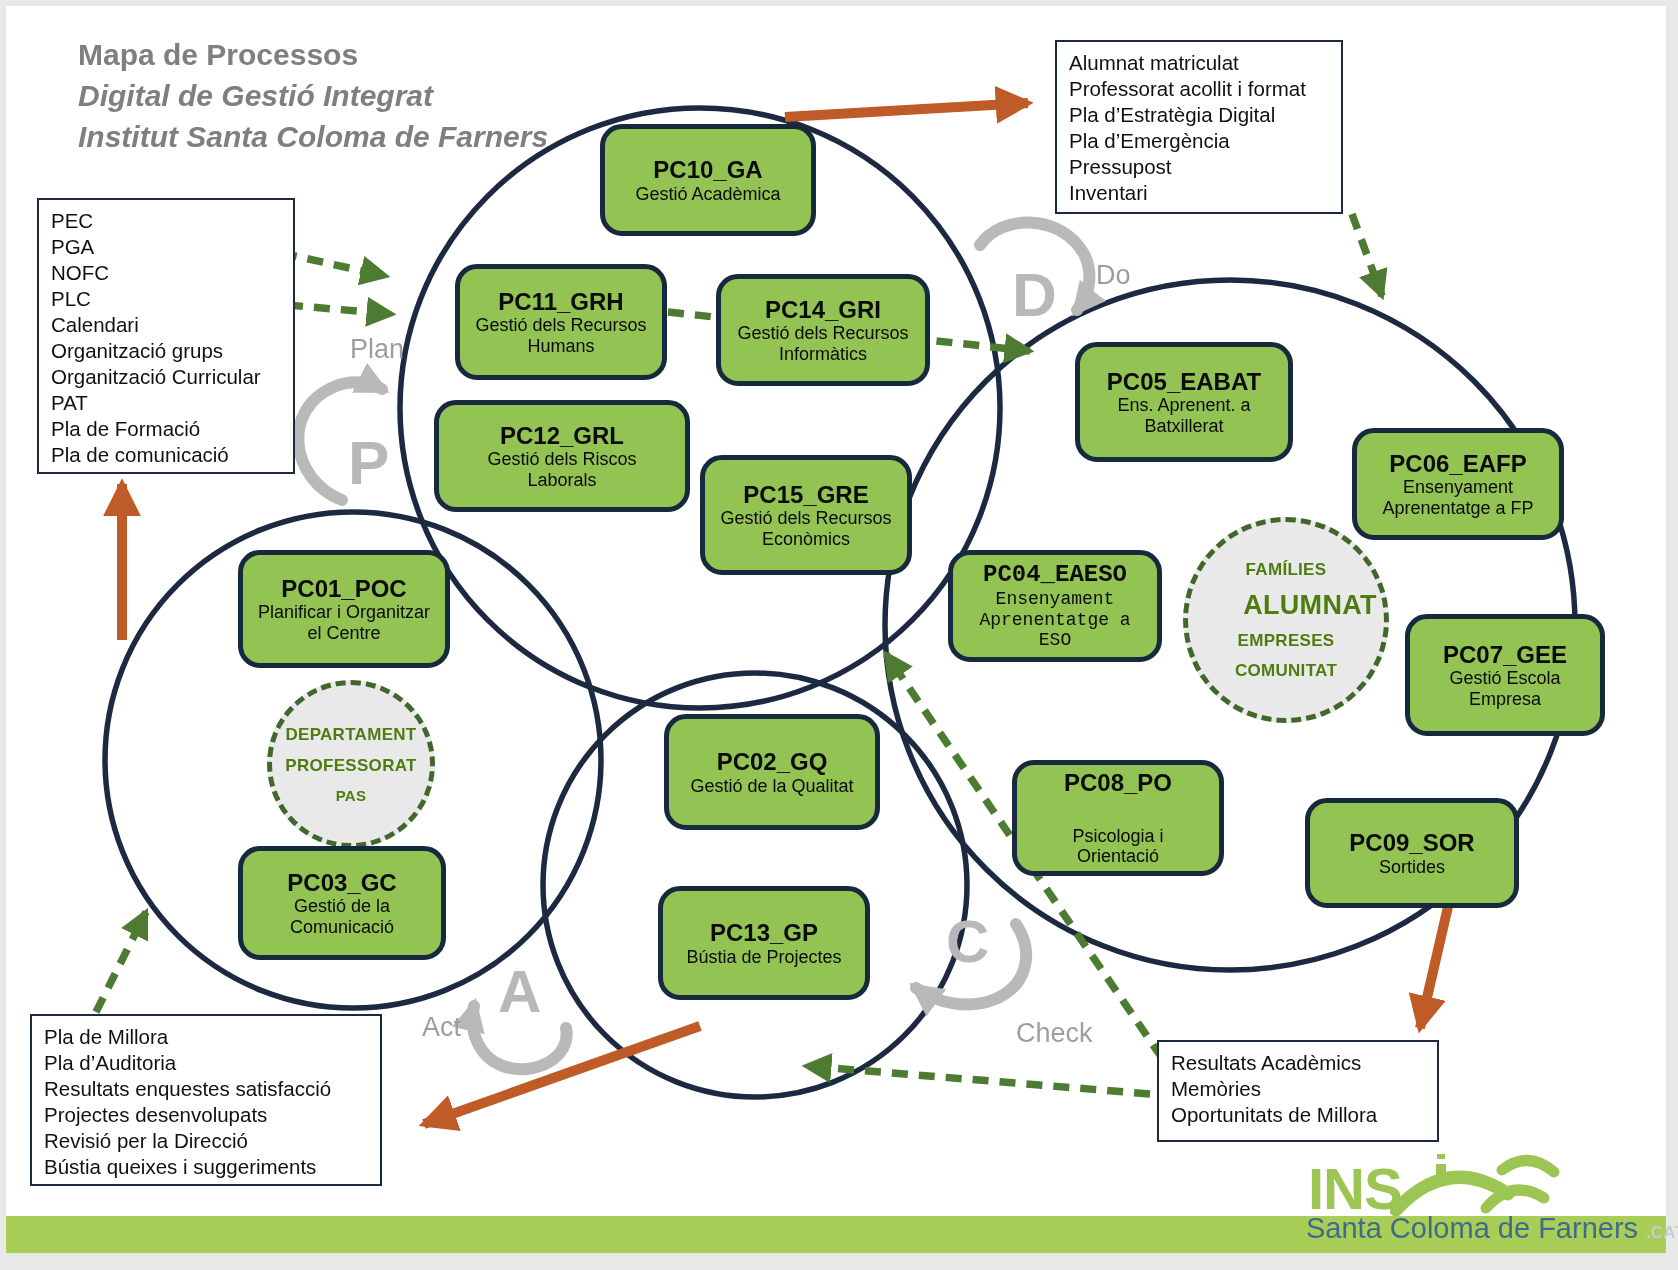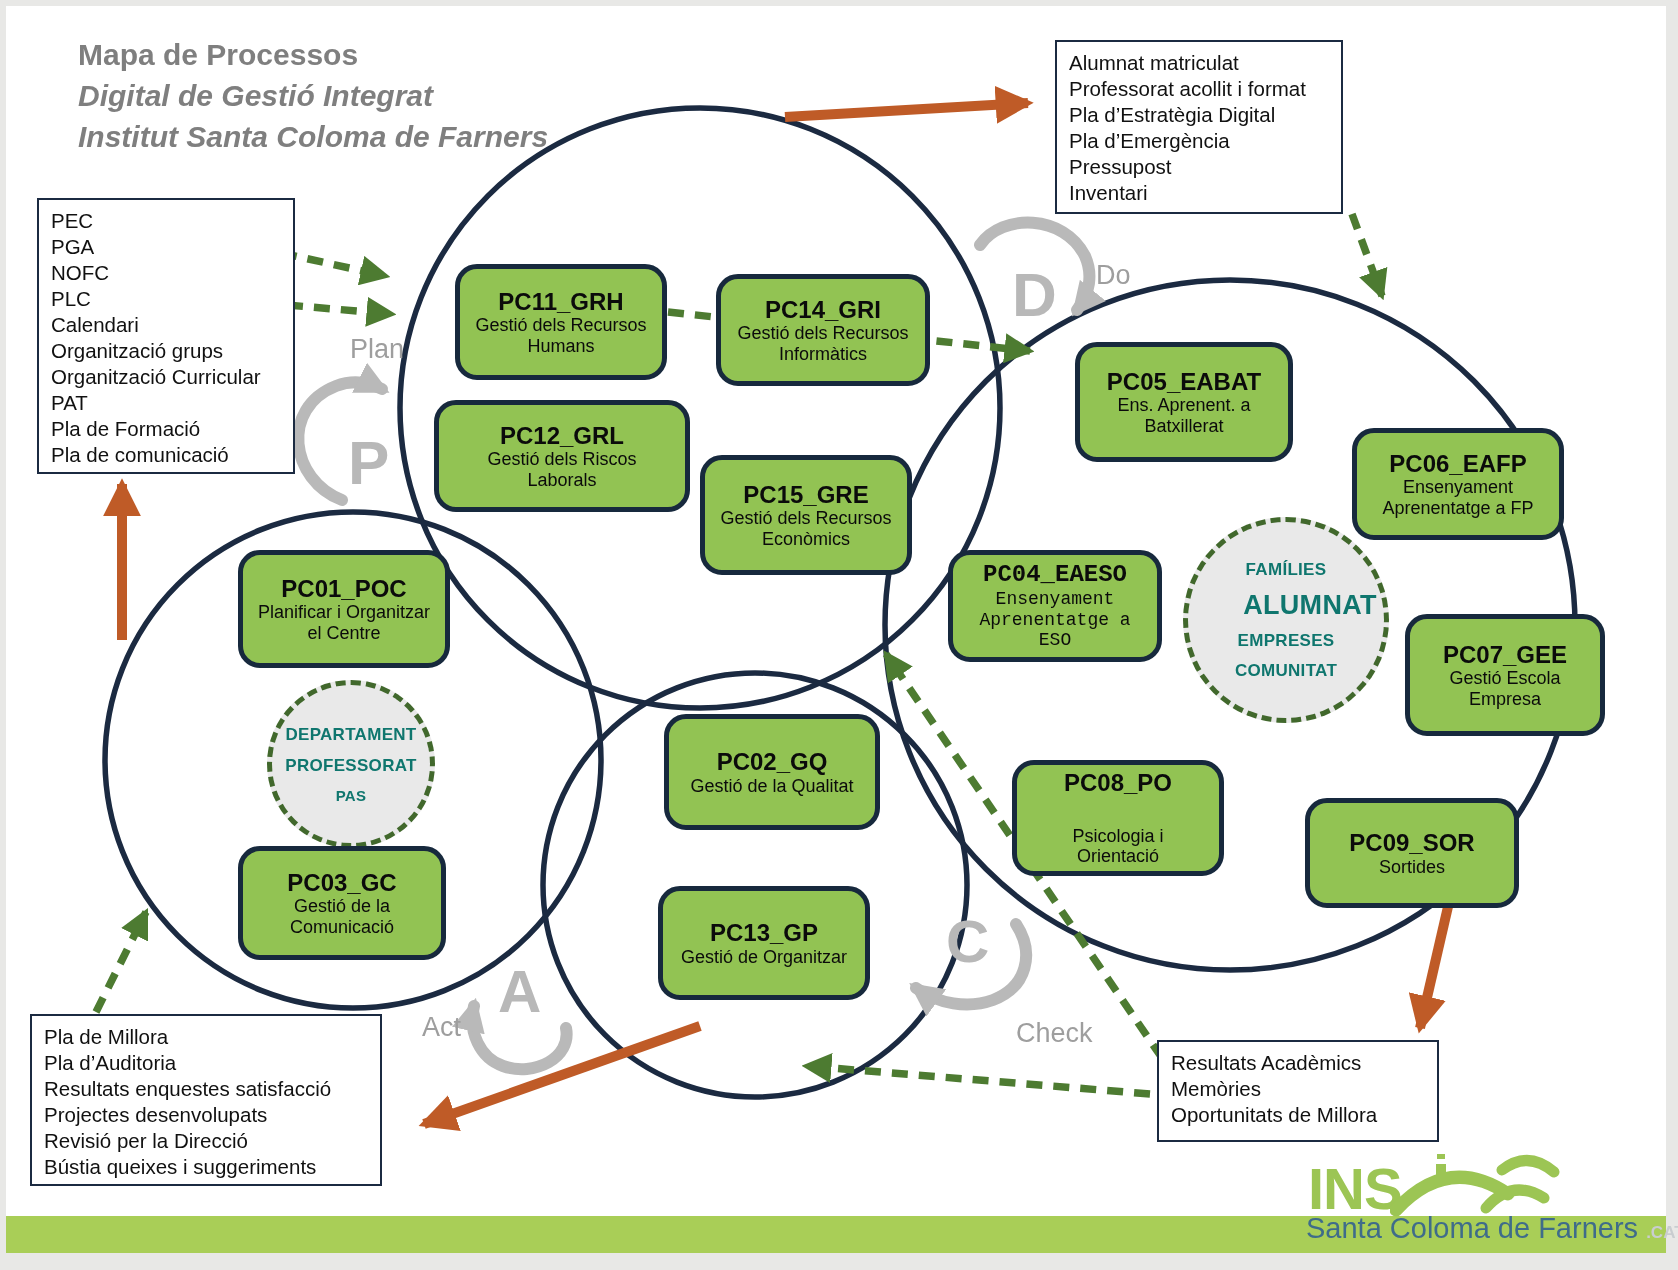--- a/index.html
+++ b/index.html
@@ -19,21 +19,21 @@
   .ioline{font-size:20.5px;line-height:26px;white-space:nowrap;}
 
   .pbox{background:#92c353;border:5px solid #17293d;border-radius:22px;
         display:flex;flex-direction:column;align-items:center;justify-content:center;
         text-align:center;color:#0b0b0b;box-sizing:border-box;padding:2px 5px;}
   .pcode{font-weight:bold;font-size:24px;line-height:1.15;}
   .plabel{font-size:18px;line-height:1.14;white-space:pre-line;}
 
   .stcircle{background:#e9e9e9;border:5px dashed #41682c;border-radius:50%;
             display:flex;flex-direction:column;align-items:center;justify-content:center;
-            text-align:center;box-sizing:border-box;gap:11px;color:#0f766e;}
+            text-align:center;box-sizing:border-box;gap:11px;color:#4d7c0f;}
   .st-line{font-size:17px;font-weight:bold;letter-spacing:0.3px;}
   .st-big{font-size:27px;font-weight:bold;letter-spacing:0.3px;margin-left:48px;}
 
   .pdca-letter{color:#b8b8b8;font-weight:bold;font-size:62px;line-height:1;}
   .pdca-label{color:#9e9e9e;font-size:27px;line-height:1;}
 
   .footerbar{left:6px;top:1216px;width:1660px;height:37px;background:#a9ce57;}
   .logo-ins{left:1308px;top:1160px;font-size:58px;font-weight:bold;color:#9cc554;
             line-height:1;letter-spacing:-1px;}
   .logo-sub{left:1306px;top:1212px;font-size:29px;color:#3f6c8a;white-space:nowrap;}
@@ -118,20 +118,24 @@
     <div class="ioline">Revisió per la Direcció</div>
     <div class="ioline">Bústia queixes i suggeriments</div>
   </div>
 
   <div class="abs iobox" style="left:1157px;top:1040px;width:282px;height:102px;">
     <div class="ioline">Resultats Acadèmics</div>
     <div class="ioline">Memòries</div>
     <div class="ioline">Oportunitats de Millora</div>
   </div>
 
+  <div class="abs pbox" style="left:600px;top:124px;width:216px;height:112px;">
+    <div class="pcode">PC10_GA</div>
+    <div class="plabel">Gestió Acadèmica</div>
+  </div>
   <div class="abs pbox" style="left:455px;top:264px;width:212px;height:116px;">
     <div class="pcode">PC11_GRH</div>
     <div class="plabel">Gestió dels Recursos
 Humans</div>
   </div>
   <div class="abs pbox" style="left:716px;top:274px;width:214px;height:112px;">
     <div class="pcode">PC14_GRI</div>
     <div class="plabel">Gestió dels Recursos
 Informàtics</div>
   </div>
@@ -161,21 +165,21 @@
     <div class="plabel">Gestió de la
 Comunicació</div>
   </div>
 
   <div class="abs pbox" style="left:664px;top:714px;width:216px;height:116px;">
     <div class="pcode">PC02_GQ</div>
     <div class="plabel">Gestió de la Qualitat</div>
   </div>
   <div class="abs pbox" style="left:658px;top:886px;width:212px;height:114px;">
     <div class="pcode">PC13_GP</div>
-    <div class="plabel">Gestió de Organitzar</div>
+    <div class="plabel">Bústia de Projectes</div>
   </div>
 
   <div class="abs pbox" style="left:1075px;top:342px;width:218px;height:120px;">
     <div class="pcode">PC05_EABAT</div>
     <div class="plabel">Ens. Aprenent. a
 Batxillerat</div>
   </div>
   <div class="abs pbox" style="left:1352px;top:428px;width:212px;height:112px;">
     <div class="pcode">PC06_EAFP</div>
     <div class="plabel">Ensenyament

